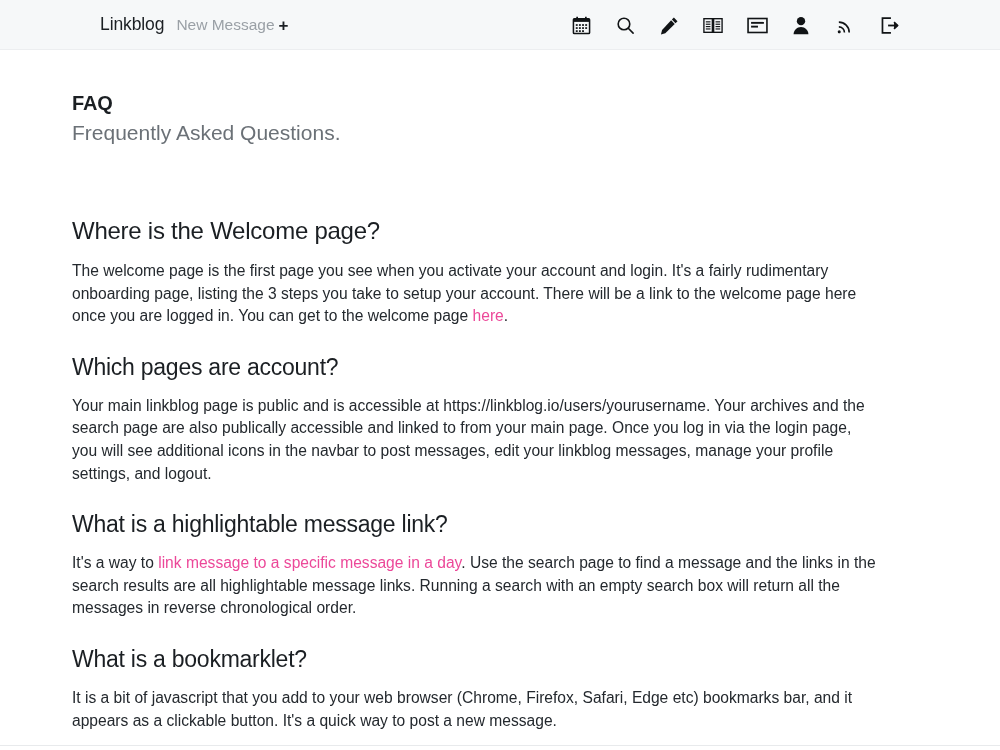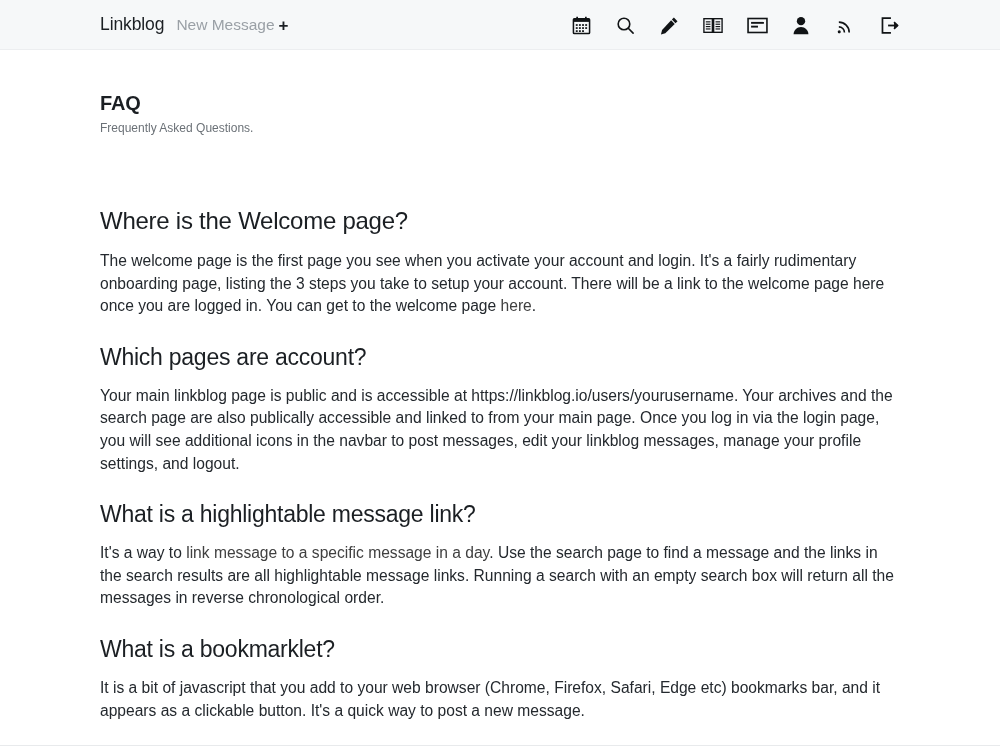--- a/index.html
+++ b/index.html
@@ -67,34 +67,34 @@
     display: flex;
     align-items: center;
     justify-content: center;
     color: #111416;
     cursor: pointer;
   }
   .nav-icon svg { display: block; }
 
   
   .content {
-    padding: 0 100px;
+    padding: 0 72px;
   }
   .page-head {
     padding-top: 42px;
   }
   .page-title {
     font-size: 20px;
     font-weight: bold;
     color: #1b1f23;
     margin: 0 0 6px 0;
     letter-spacing: -0.1px;
   }
   .page-subtitle {
-    font-size: 12px;
+    font-size: 21px;
     color: #6b7177;
     margin: 0;
   }
 
   .faq {
     margin-top: 72px;
   }
   .faq-item { margin-bottom: 16px; }
   .faq-q {
     font-size: 24px;
@@ -104,21 +104,21 @@
     letter-spacing: -0.25px;
   }
   .faq-a {
     font-size: 15.6px;
     line-height: 22.6px;
     color: #24292e;
     margin: 0 0 26px 0;
     max-width: 805px;
   }
   .faq-a a, .link {
-    color: #404040;
+    color: #ec4899;
     text-decoration: none;
     cursor: pointer;
   }
   .faq-item:nth-child(1) .faq-q { margin-bottom: 15px; }
   .faq-item:nth-child(2) { margin-top: 8px; }
   .faq-item:nth-child(3) { margin-top: 10px; }
   .faq-item:nth-child(4) { }
   .faq-item:nth-child(2) .faq-q,
   .faq-item:nth-child(3) .faq-q,
   .faq-item:nth-child(4) .faq-q { font-size: 23px; }

